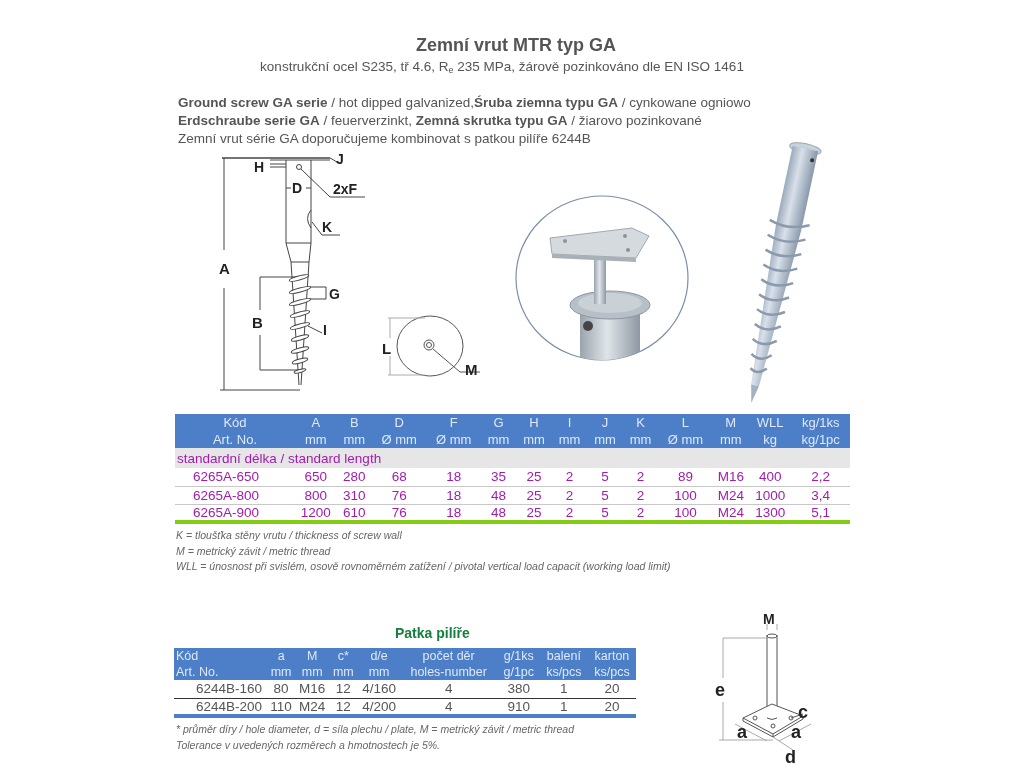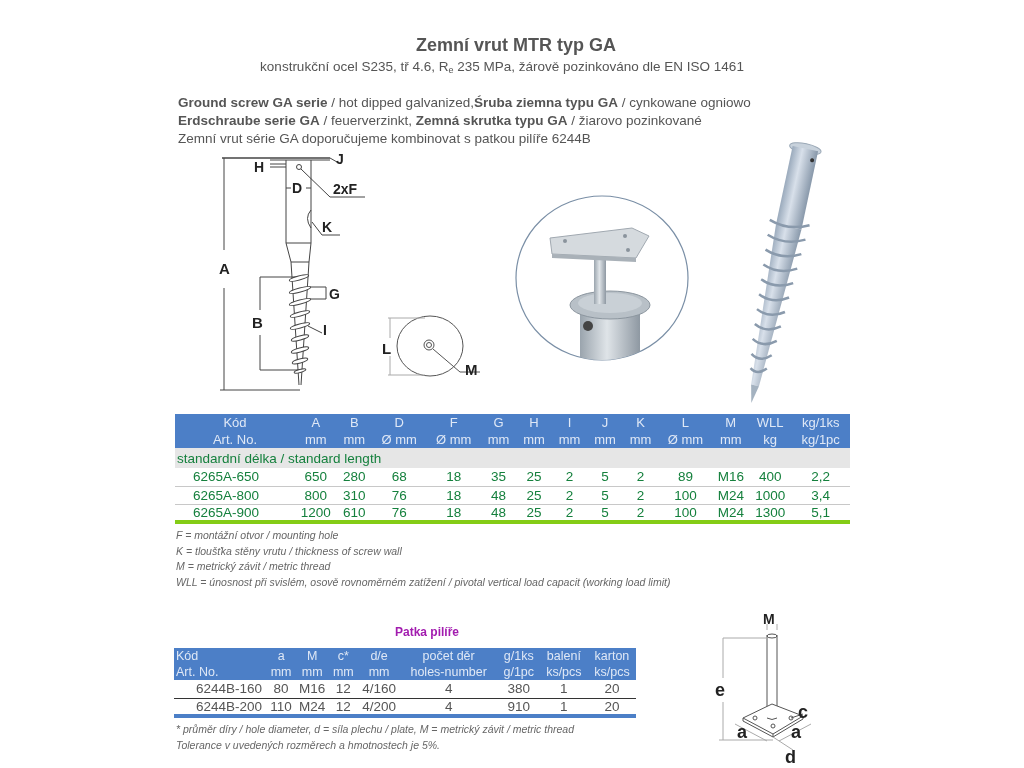--- a/index.html
+++ b/index.html
@@ -16,28 +16,28 @@
   .intro b { color: #555555; }
 
   .diagram { position: absolute; }
 
   
   table { border-collapse: collapse; }
   .tbl-main { position: absolute; left: 175px; top: 414px; width: 675px; font-size: 13px; }
   .tbl-main th { background: #4c7fc7; color: #dfe8f6; font-weight: normal; height: 17px; text-align: center; padding: 0 2px; }
   .tbl-main th.first { text-align: center; width: 120px; }
   .tbl-main tr.subhead td { background: #e6e6e6; text-align: left; padding-left: 2px; height: 20px; font-size: 13.5px; }
-  .tbl-main td { text-align: center; height: 18px; color: #15803d; font-size: 13.5px; }
+  .tbl-main td { text-align: center; height: 18px; color: #a21caf; font-size: 13.5px; }
   .tbl-main tr.row td { border-bottom: 1px solid #c8c8c8; }
   .tbl-main tr.row.last td { border-bottom: 4px solid #84cc16; }
   .tbl-main td.code { text-align: left; padding-left: 18px; }
 
   .notes { position: absolute; left: 176px; top: 528px; font-size: 10.5px; line-height: 15.5px; font-style: italic; color: #666666; }
 
-  .section-title { position: absolute; left: 395px; top: 625px; font-size: 12px; font-weight: bold; color: #a21caf; }
+  .section-title { position: absolute; left: 395px; top: 625px; font-size: 14px; font-weight: bold; color: #15803d; }
 
   .tbl-patka { position: absolute; left: 174px; top: 648px; width: 462px; font-size: 12.5px; }
   .tbl-patka th { background: #4c7fc7; color: #dfe8f6; font-weight: normal; height: 16px; text-align: center; padding: 0 2px; }
   .tbl-patka th.first { text-align: left; padding-left: 2px; width: 92px; }
   .tbl-patka td { text-align: center; height: 18px; font-size: 13.5px; color: #555555; }
   .tbl-patka tr.row td { border-bottom: 1px solid #333333; }
   .tbl-patka tr.row.last td { border-bottom: 4px solid #4c7fc7; }
   .tbl-patka td.code { text-align: right; padding-right: 4px; }
 
   .notes2 { position: absolute; left: 176px; top: 722px; font-size: 10.5px; line-height: 15.5px; font-style: italic; color: #666666; }
@@ -285,21 +285,20 @@
       <td>2</td>
       <td>100</td>
       <td>M24</td>
       <td>1300</td>
       <td>5,1</td>
     </tr>
   </tbody>
 </table>
 
 <div class="notes">
-  <div>F = montážní otvor / mounting hole</div>
   <div>K = tloušťka stěny vrutu / thickness of screw wall</div>
   <div>M = metrický závit / metric thread</div>
   <div>WLL = únosnost při svislém, osově rovnoměrném zatížení / pivotal vertical load capacit (working load limit)</div>
 </div>
 
 <div class="section-title">Patka pilíře</div>
 
 <table class="tbl-patka">
   <thead>
     <tr>

